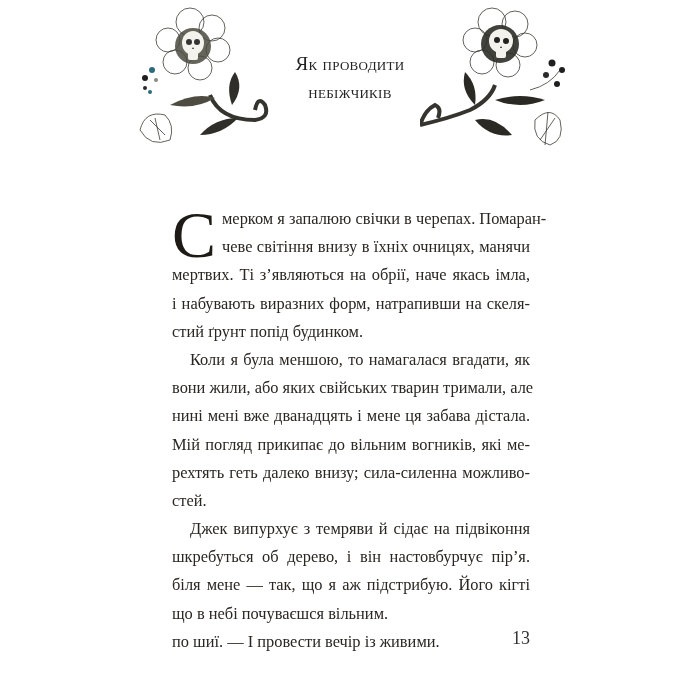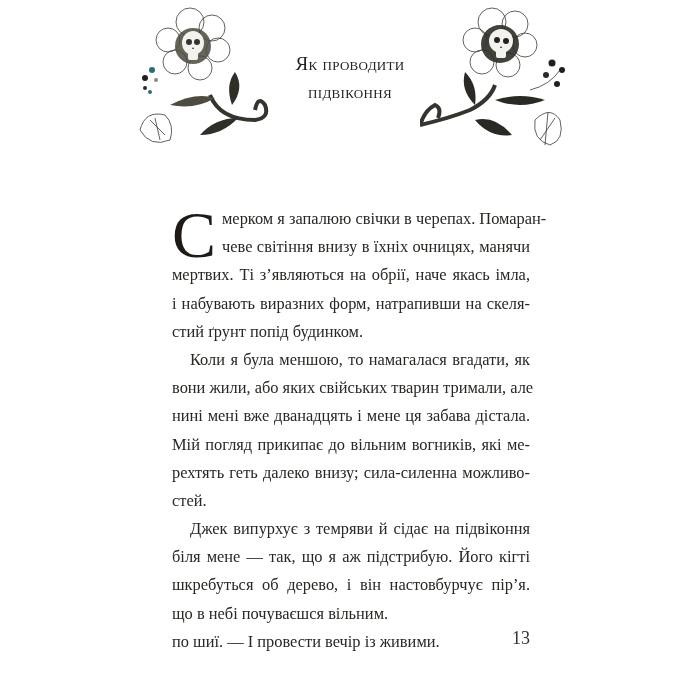--- a/index.html
+++ b/index.html
@@ -60,21 +60,21 @@
     <path d="M70 135 Q85 118 108 118 Q92 135 70 135Z" fill="#2f2e29"></path>
     <circle cx="22" cy="70" r="3" fill="#2e6b7a"></circle>
     <circle cx="15" cy="78" r="3" fill="#1f1f1f"></circle>
     <circle cx="26" cy="80" r="2" fill="#8a8a80"></circle>
     <circle cx="15" cy="88" r="2" fill="#2a2a2a"></circle>
     <circle cx="20" cy="92" r="2" fill="#2e6b7a"></circle>
   </svg>
 
   <div class="title">
     <div>Як проводити</div>
-    <div>підвіконня</div>
+    <div>небіжчиків</div>
   </div>
 
   <svg class="orn orn-right" viewBox="0 0 160 150">
     <g fill="none" stroke="#3a3a34" stroke-width="0.8">
       <circle cx="72" cy="22" r="14"></circle>
       <circle cx="95" cy="24" r="13"></circle>
       <circle cx="105" cy="45" r="12"></circle>
       <circle cx="88" cy="65" r="12"></circle>
       <circle cx="62" cy="62" r="12"></circle>
       <circle cx="55" cy="40" r="12"></circle>
@@ -106,20 +106,20 @@
     <span class="line">мертвих. Ті з’являються на обрії, наче якась імла,</span>
     <span class="line">і набувають виразних форм, натрапивши на скеля-</span>
     <span class="line last">стий ґрунт попід будинком.</span>
     <span class="line indent">Коли я була меншою, то намагалася вгадати, як</span>
     <span class="line">вони жили, або яких свійських тварин тримали, але</span>
     <span class="line">нині мені вже дванадцять і мене ця забава дістала.</span>
     <span class="line">Мій погляд прикипає до вільним вогників, які ме-</span>
     <span class="line">рехтять геть далеко внизу; сила-силенна можливо-</span>
     <span class="line last">стей.</span>
     <span class="line indent">Джек випурхує з темряви й сідає на підвіконня</span>
+    <span class="line">шкребуться об дерево, і він настовбурчує пір’я.</span>
     <span class="line">біля мене — так, що я аж підстрибую. Його кігті</span>
-    <span class="line">шкребуться об дерево, і він настовбурчує пір’я.</span>
     <span class="line last">що в небі почуваєшся вільним.</span>
     <span class="line last">по шиї. — І провести вечір із живими.</span>
   </div>
 
   <div class="pagenum">13</div>
 </div>
 
 </body></html>

